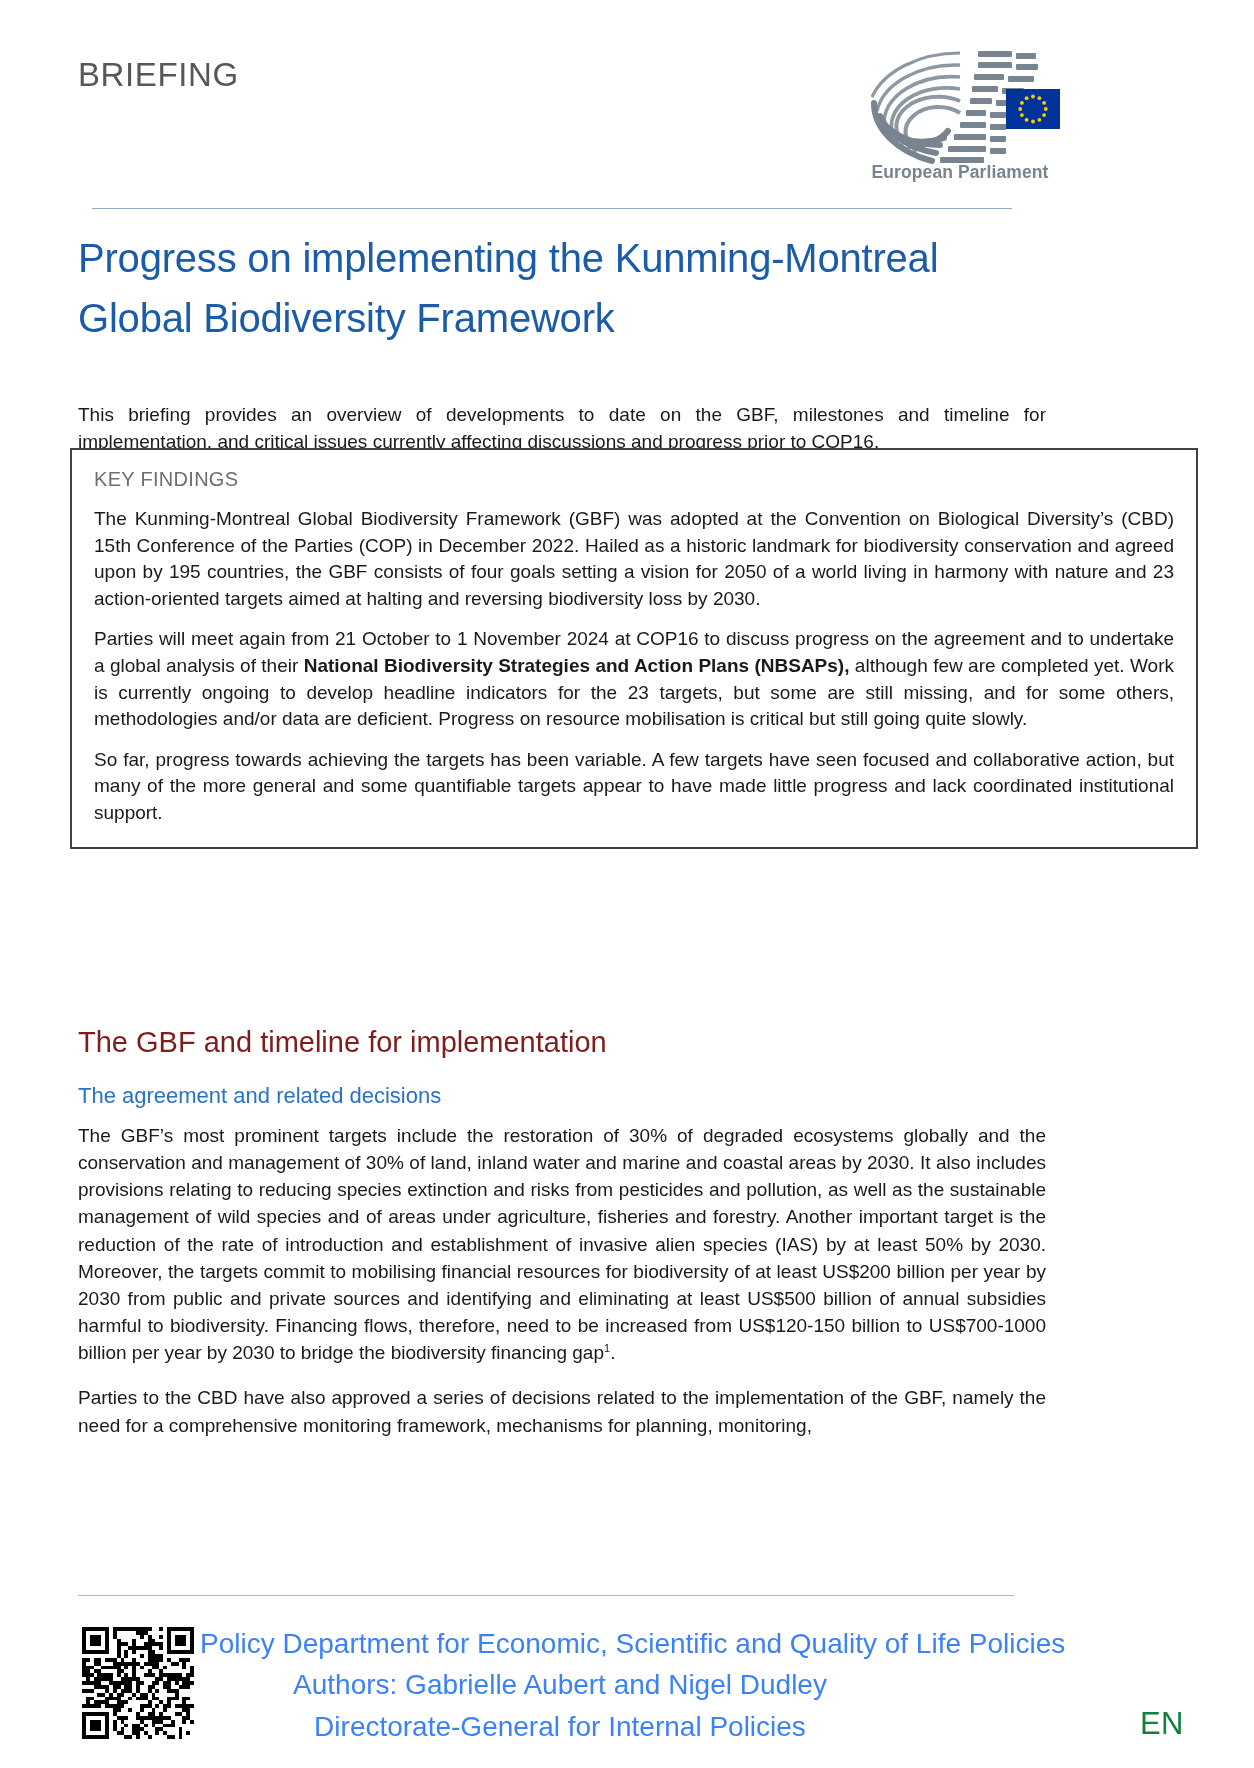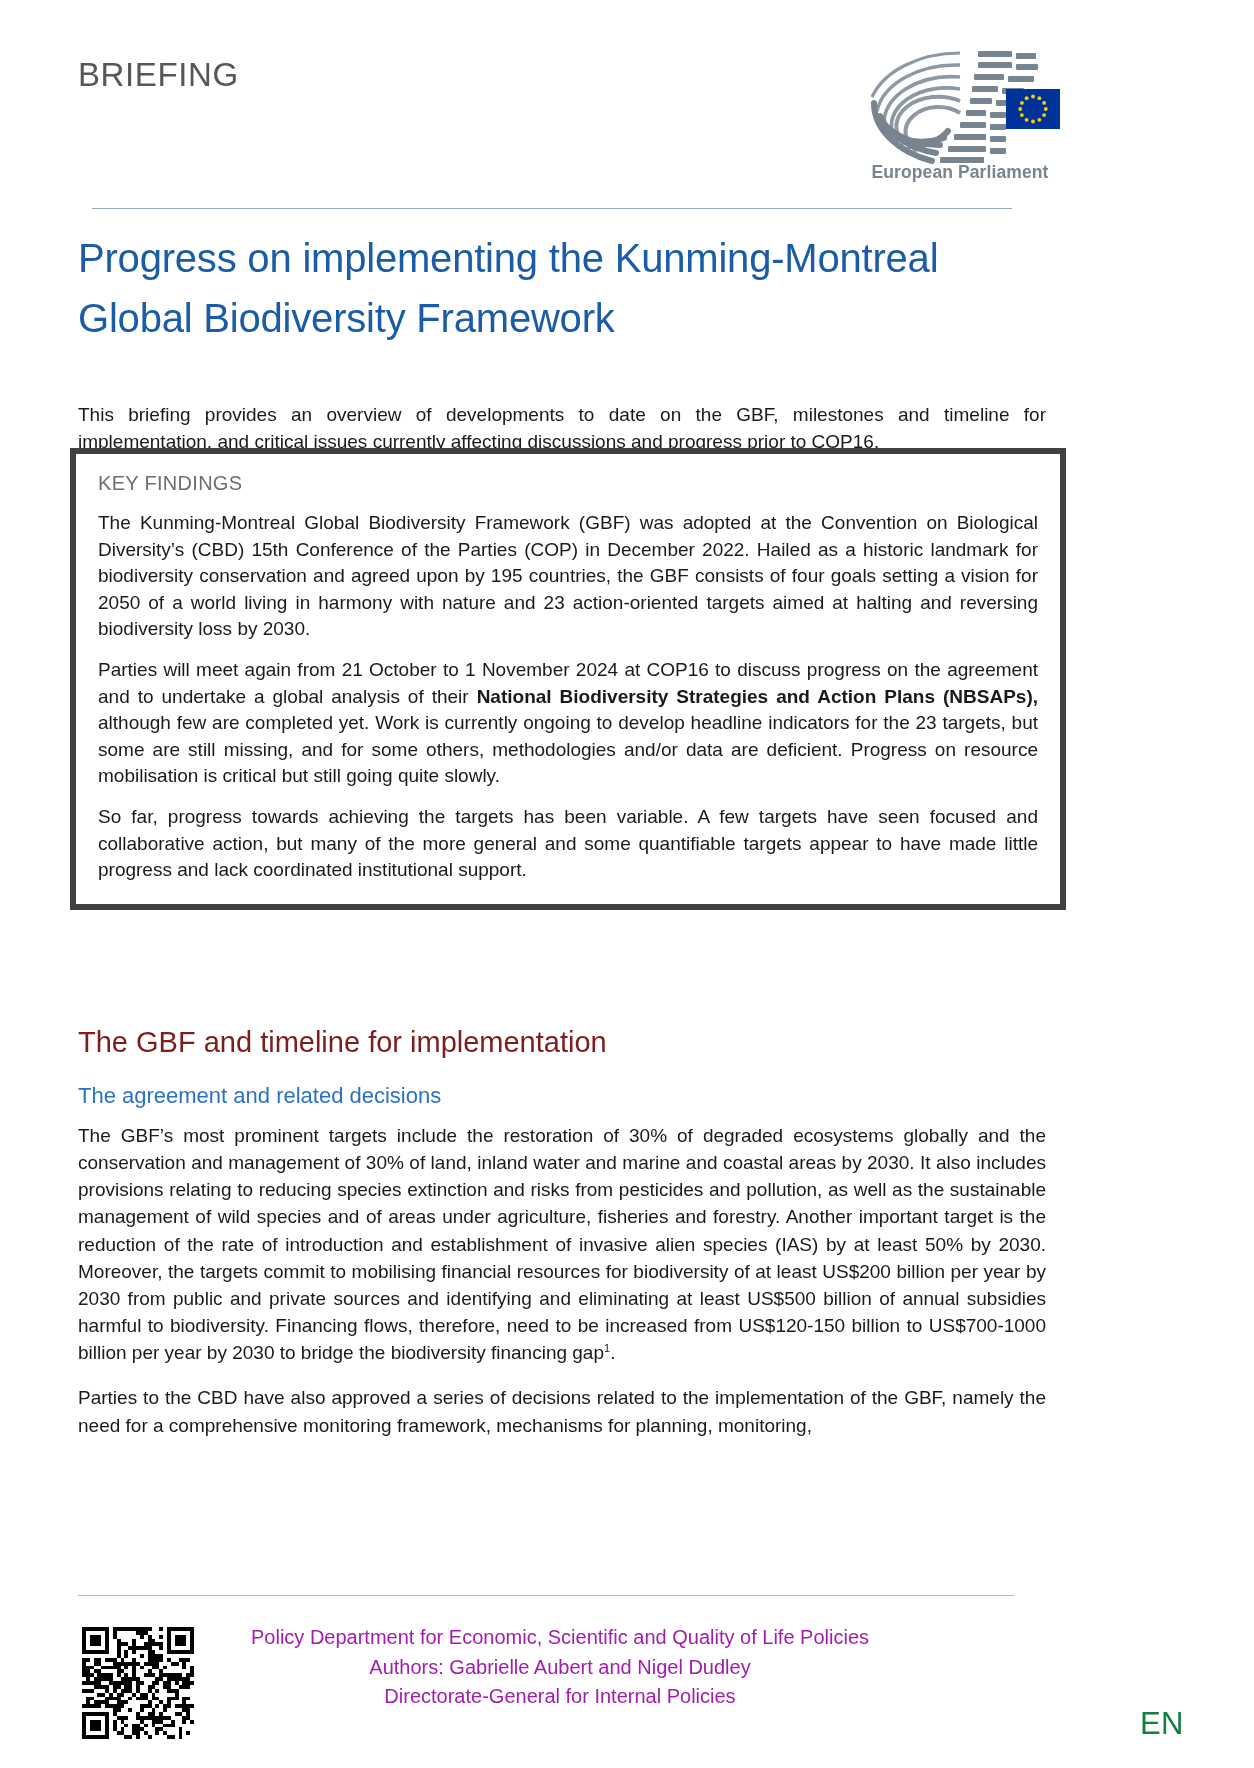--- a/index.html
+++ b/index.html
@@ -105,23 +105,23 @@
     text-align: justify;
     text-justify: inter-word;
     margin-top: 20px;
   }
 
   
   .kf-box {
     position: absolute;
     left: 70px;
     top: 448px;
-    width: 996px;
+    width: 1128px;
     box-sizing: border-box;
-    border: 6px solid #404040;
+    border: 2px solid #404040;
     padding: 18px 22px 20px 22px;
     background: #ffffff;
   }
   .kf-label {
     font-size: 20px;
     color: #6e6e6e;
     letter-spacing: 0.3px;
     margin-bottom: 15px;
   }
   .kf-p {
@@ -197,22 +197,22 @@
     top: 17px;
     width: 112px;
     height: 112px;
   }
   .footer-text {
     position: absolute;
     left: 200px;
     top: 13px;
     width: 720px;
     text-align: center;
-    color: #a21caf;
-    font-size: 20px;
+    color: #3b82f6;
+    font-size: 28px;
     line-height: 1.48;
   }
   .footer-text div { white-space: nowrap; }
   .lang-code {
     position: absolute;
     right: 70px;
     top: 96px;
     font-size: 31px;
     color: #15803d;
     letter-spacing: 0.5px;

